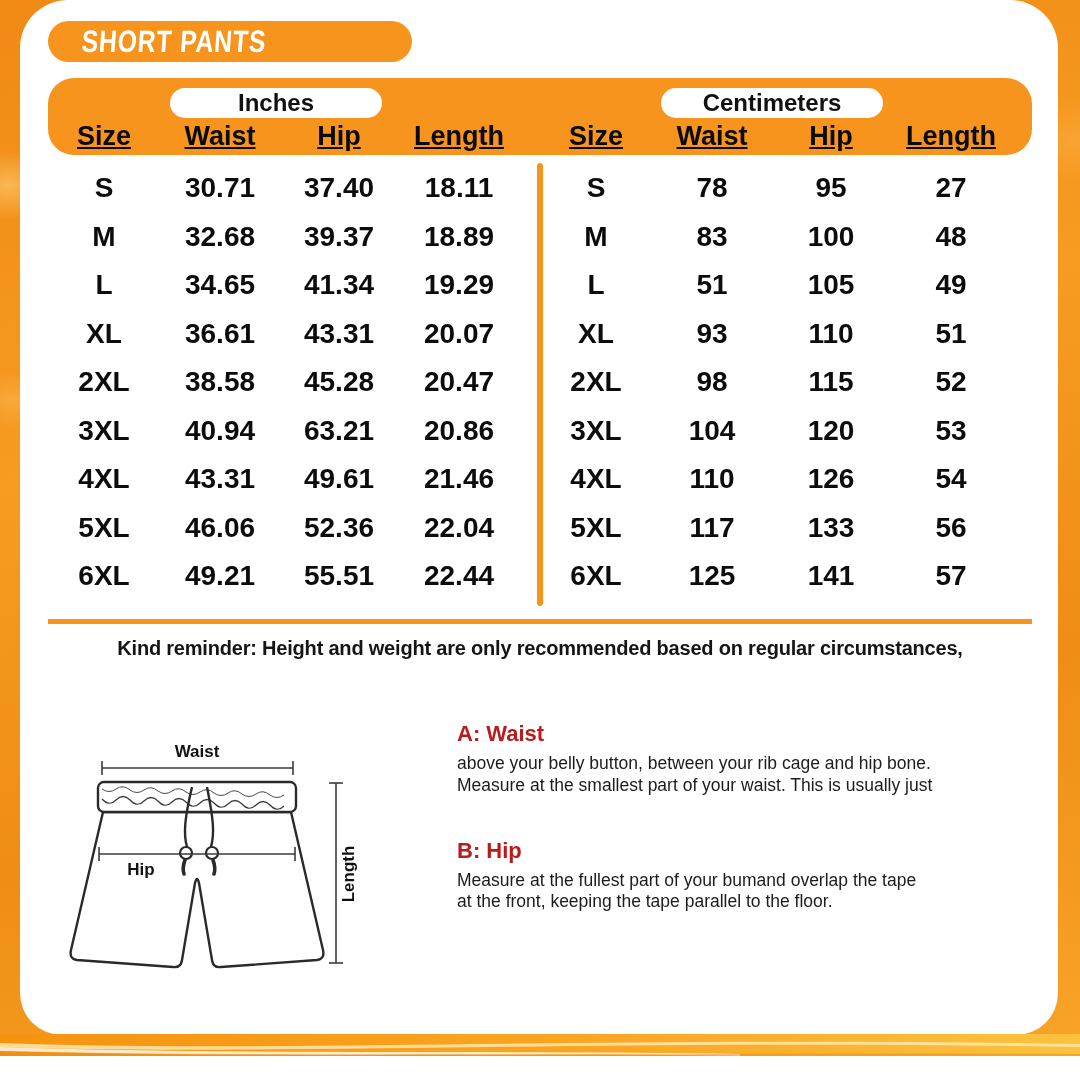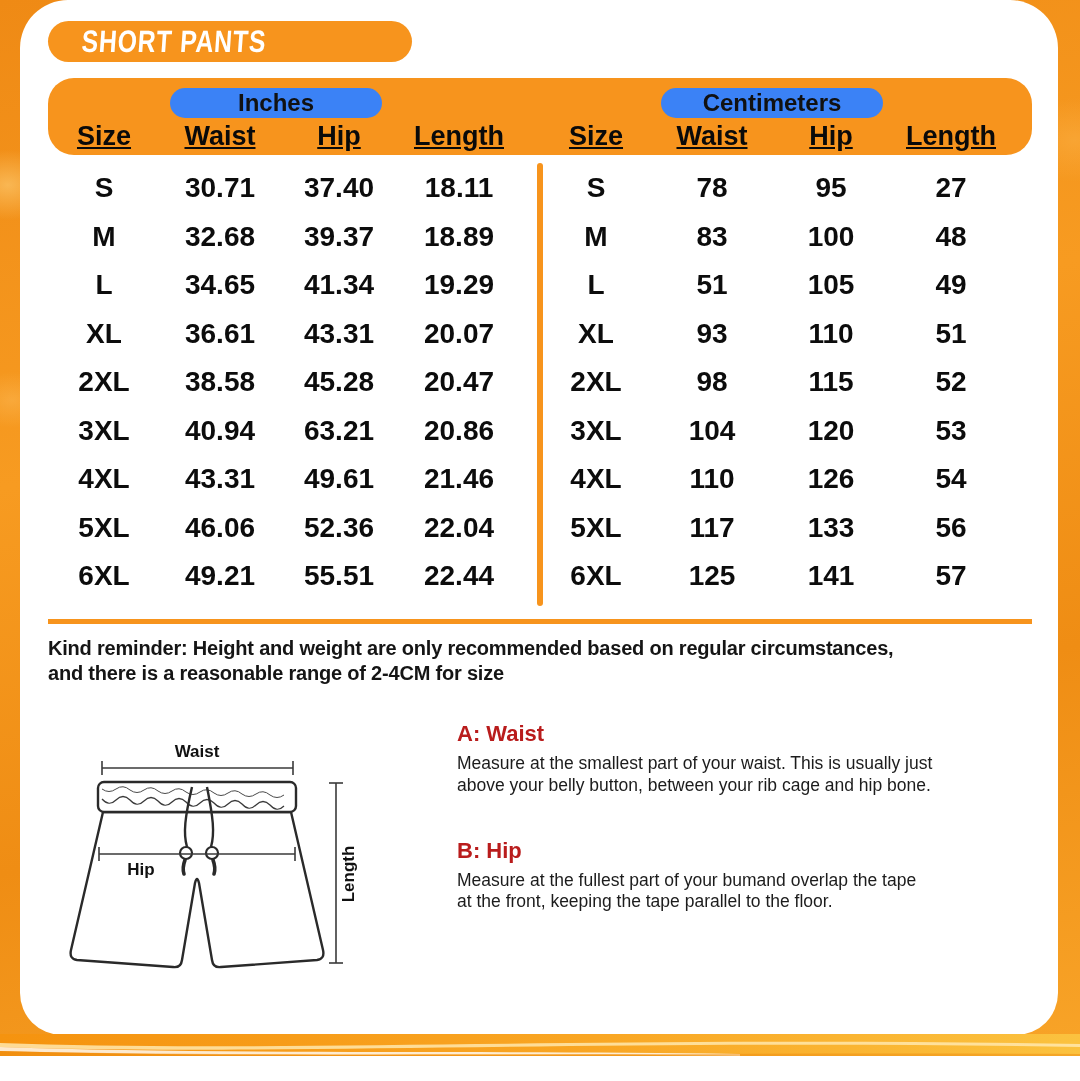--- a/index.html
+++ b/index.html
@@ -33,42 +33,42 @@
     white-space:nowrap;
   }
   
   .thead{
     position:absolute;left:28px;top:78px;width:984px;height:77px;
     background:#f7941d;border-radius:26px;display:flex;
   }
   .half{width:492px;position:relative;}
   .unit-pill{
     position:absolute;left:122px;top:10px;width:212px;height:30px;
-    background:#3b82f6;border-radius:16px;display:flex;align-items:center;justify-content:center;
+    background:#ffffff;border-radius:16px;display:flex;align-items:center;justify-content:center;
     color:#111;font-size:24px;font-weight:700;
   }
   .half.cm .unit-pill{width:222px;left:121px;}
   .cols{
     position:absolute;left:0;top:43px;display:grid;
     grid-template-columns:112px 120px 118px 122px;text-align:center;
     font-size:27px;font-weight:700;color:#0a0a0a;text-decoration:underline;
   }
   
   .tbody{position:absolute;top:164px;width:472px;}
   .tbody.left{left:28px;}
   .tbody.right{left:520px;}
   .trow{
     display:grid;grid-template-columns:112px 120px 118px 122px;height:48.5px;
     align-items:center;text-align:center;font-size:28px;font-weight:700;color:#0c0c0c;
   }
   .vdiv{position:absolute;left:517px;top:163px;width:6px;height:443px;background:#f7941d;border-radius:3px;}
   .hrule{position:absolute;left:28px;top:619px;width:984px;height:5px;background:#f7941d;}
   
   .reminder{
-    position:absolute;left:28px;top:636px;width:984px;
+    position:absolute;left:28px;top:636px;width:984px;text-align:center;
     font-size:20px;font-weight:700;line-height:25px;color:#151515;letter-spacing:-.2px;
   }
   
   .diagram{position:absolute;left:35px;top:733px;}
   .diagram text{font-family:"Liberation Sans",sans-serif;font-weight:700;fill:#111;}
   
   .instructions{position:absolute;left:437px;top:721px;width:575px;color:#1c1c1c;}
   .instr-block{margin-bottom:41px;}
   .instr-heading{font-size:22px;font-weight:800;color:#b91c1c;margin:0 0 6px 0;}
   .instr-line{font-size:17.5px;line-height:21.8px;font-weight:400;}
@@ -222,21 +222,20 @@
         <div>141</div>
         <div>57</div>
       </div>
     </div>
 
   <div class="vdiv"></div>
   <div class="hrule"></div>
 
   <div class="reminder">
     <div>Kind reminder: Height and weight are only recommended based on regular circumstances,</div>
-    <div>and there is a reasonable range of 2-4CM for size</div>
   </div>
 
   <svg class="diagram" width="320" height="284" viewBox="0 0 320 284">
 
     <path d="M 48 79 L 236 79 L 268 217 Q 270 226 262 227 L 166 234 Q 158 235 157 227
              L 144 150 Q 142 142 140 150 L 127 227 Q 126 235 118 234 L 22 227 Q 14 226 16 217 Z" fill="#ffffff" stroke="#2a2a2a" stroke-width="2.4" stroke-linejoin="round"></path>
 
     <rect x="43" y="49" width="198" height="30" rx="6" fill="#ffffff" stroke="#2a2a2a" stroke-width="2.4"></rect>
     <path d="M47 66 q7 8 14 1 q7 -7 14 0 q7 8 14 1 q7 -7 14 0 q7 8 14 1 q7 -7 14 0 q7 8 14 1 q7 -7 14 0 q7 8 14 1 q7 -7 14 0 q7 8 14 1 q7 -7 14 0 q7 8 14 1" fill="none" stroke="#3a3a3a" stroke-width="1.2"></path>
     <path d="M47 56 q7 5 14 0 q7 -5 14 1 q7 5 14 0 q7 -5 14 1 q7 5 14 0 q7 -5 14 1 q7 5 14 0 q7 -5 14 1 q7 5 14 0 q7 -5 14 1 q7 5 14 0 q7 -5 14 1 q7 5 14 0" fill="none" stroke="#4a4a4a" stroke-width="1"></path>
@@ -260,22 +259,22 @@
 
     <line x1="281" y1="50" x2="281" y2="230" stroke="#3a3a3a" stroke-width="1.6"></line>
     <line x1="274" y1="50" x2="288" y2="50" stroke="#3a3a3a" stroke-width="1.6"></line>
     <line x1="274" y1="230" x2="288" y2="230" stroke="#3a3a3a" stroke-width="1.6"></line>
     <text x="299" y="141" font-size="17" text-anchor="middle" transform="rotate(-90 299 141)">Length</text>
   </svg>
 
   <div class="instructions">
     <div class="instr-block">
       <div class="instr-heading">A: Waist</div>
+      <div class="instr-line">above your belly button, between your rib cage and hip bone.</div>
       <div class="instr-line">Measure at the smallest part of your waist. This is usually just</div>
-      <div class="instr-line">above your belly button, between your rib cage and hip bone.</div>
     </div>
     <div class="instr-block">
       <div class="instr-heading">B: Hip</div>
       <div class="instr-line">Measure at the fullest part of your bumand overlap the tape</div>
       <div class="instr-line">at the front, keeping the tape parallel to the floor.</div>
     </div>
   </div>
 
 </div>
 

